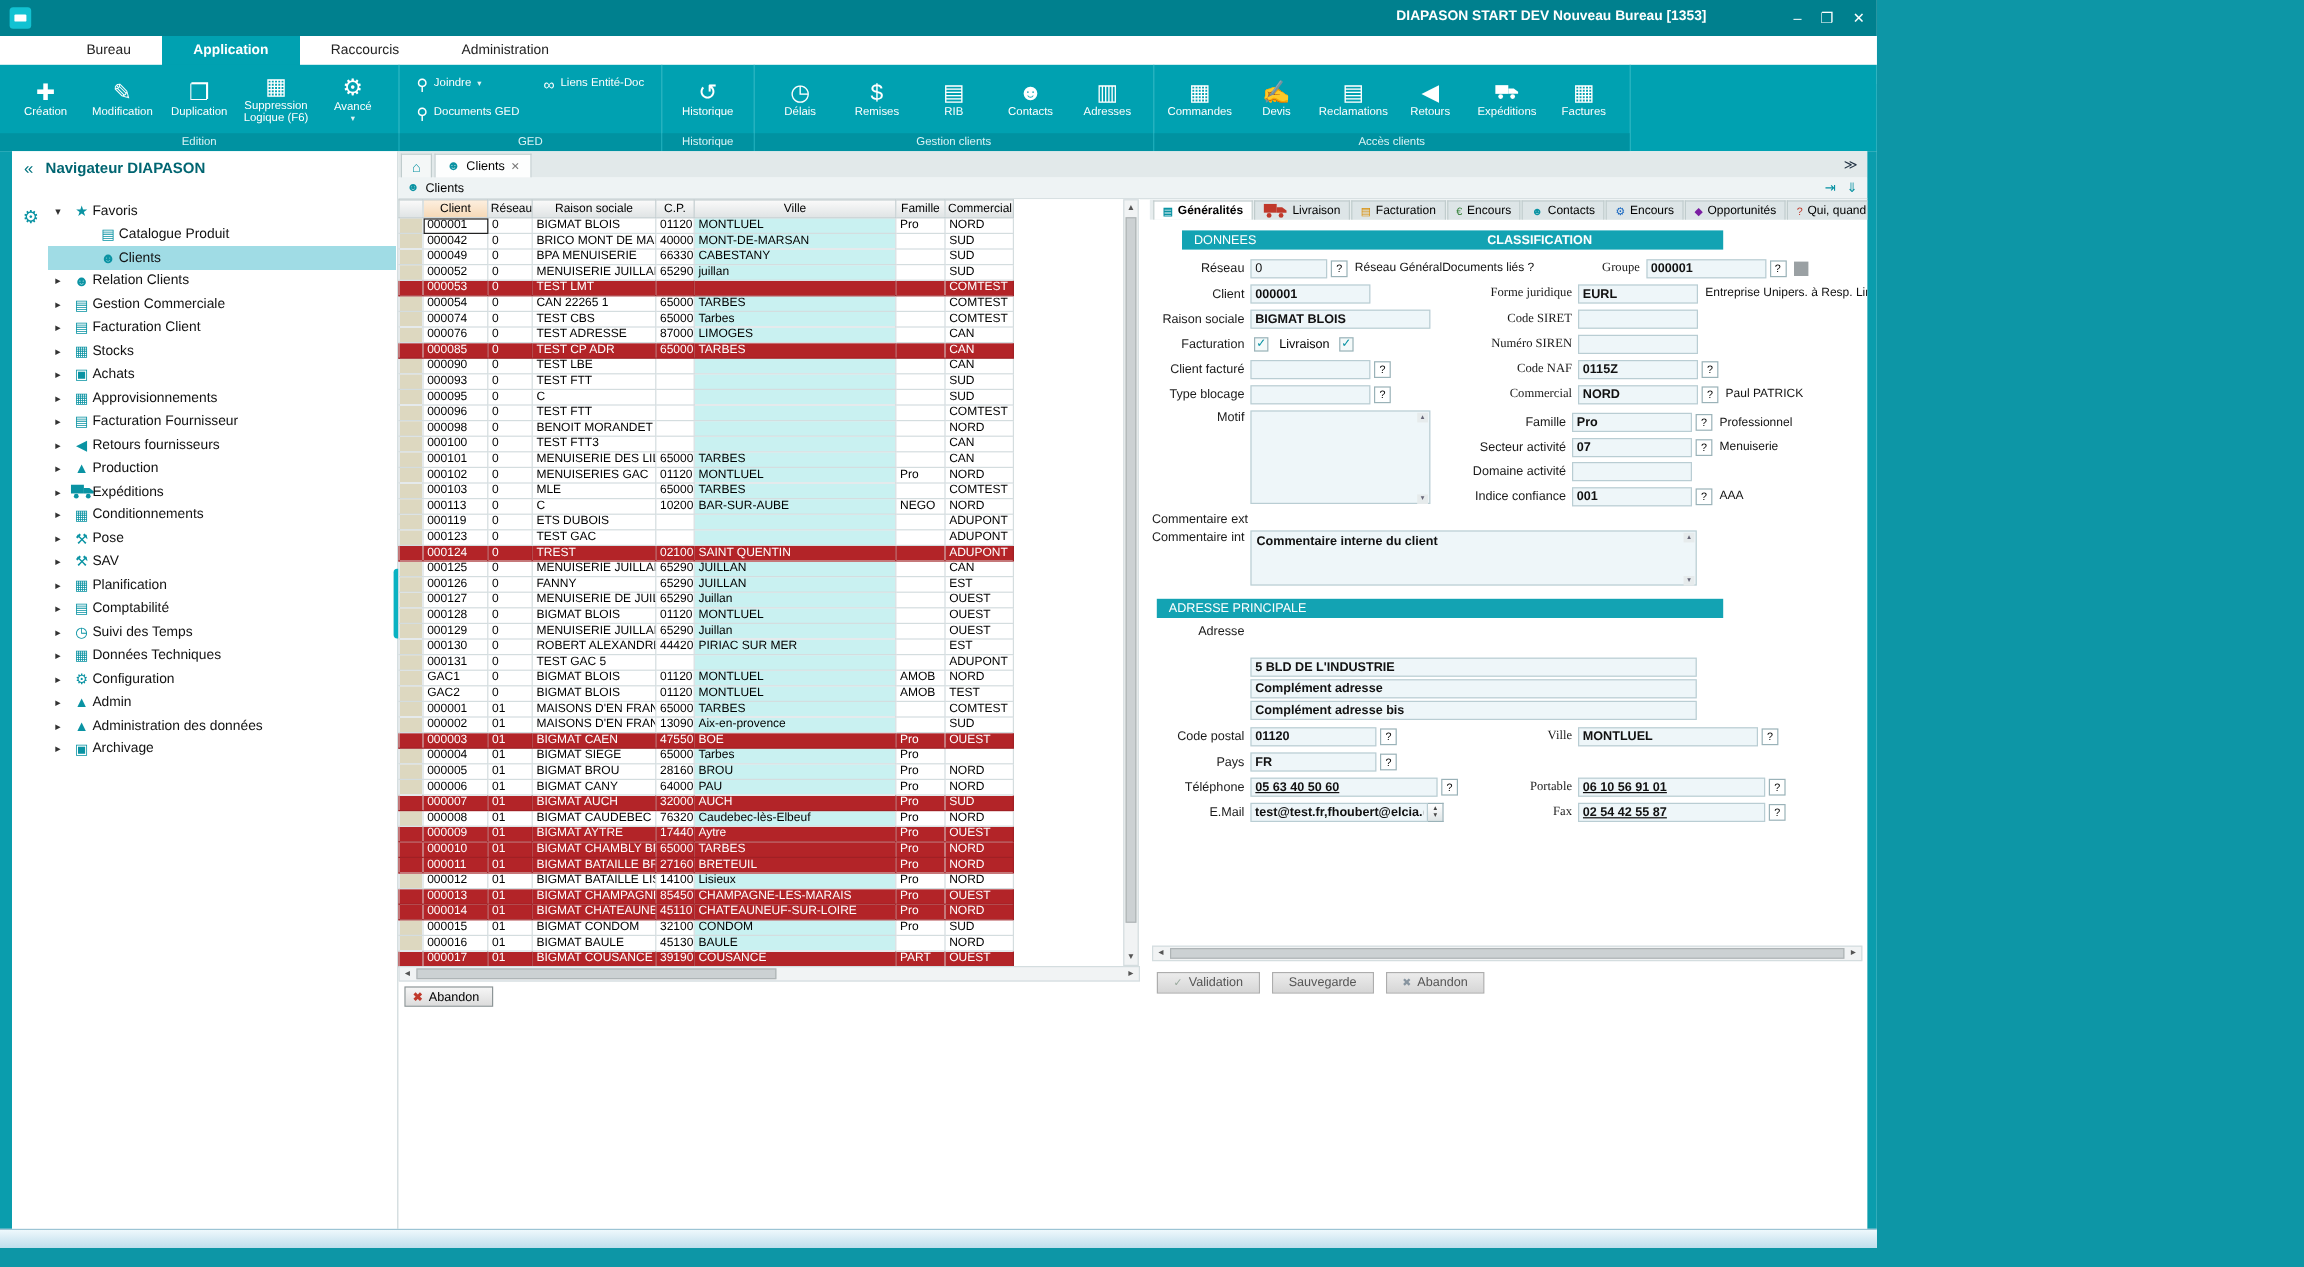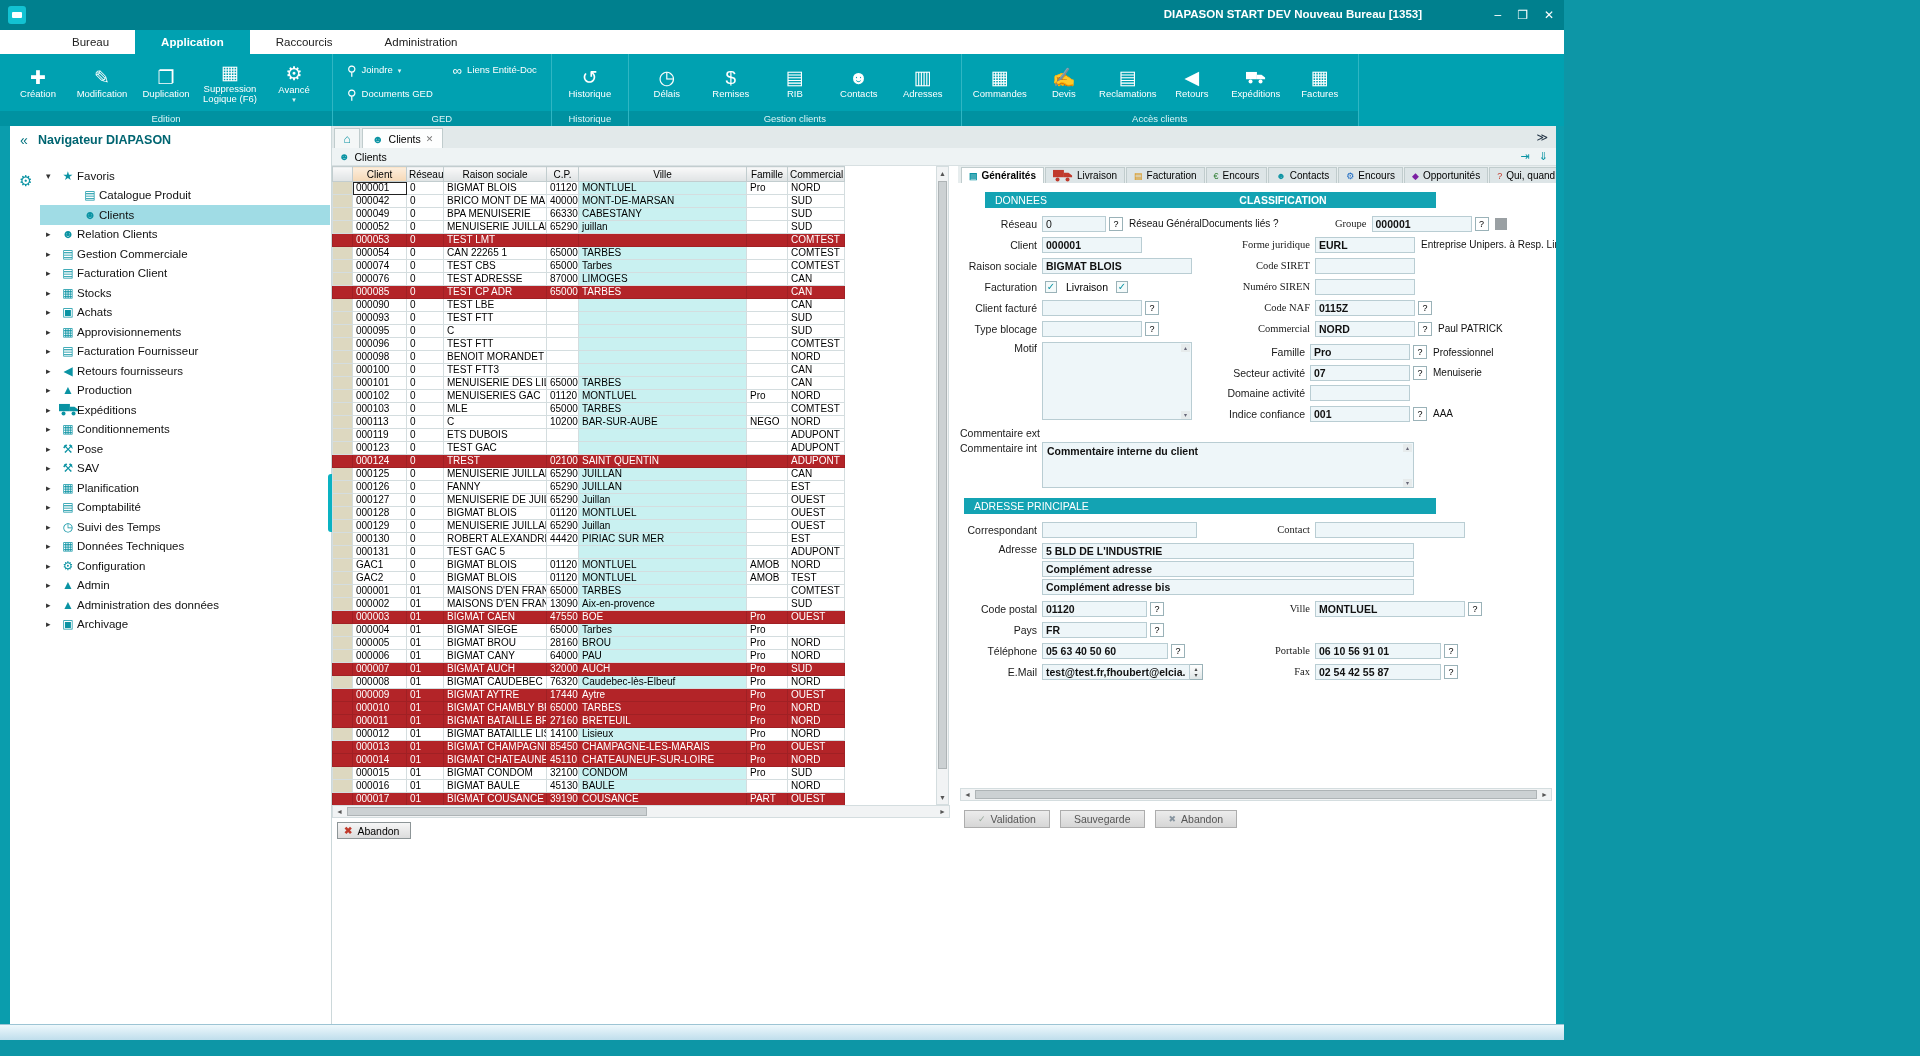--- a/index.html
+++ b/index.html
@@ -91,37 +91,37 @@
   .secbar.adr{margin-left:4px;width:472px;margin-top:8px;}
   .secbar .s1{width:145px;background:#13a3b3;color:#fff;font-weight:normal;font-size:10.5px;line-height:16px;padding-left:10px;}
   .secbar .s1.full{width:100%;}
   .secbar .s2{flex:1;background:#13a3b3;color:#fff;font-weight:bold;font-size:10.5px;line-height:16px;text-align:center;}
   .f-row{display:flex;align-items:center;height:21px;padding-right:2px;}
   .f-row.tall{height:auto;align-items:flex-start;margin:3px 0;}
   .f-label{width:82px;text-align:right;padding-right:5px;color:#1a1a1a;flex:none;white-space:nowrap;font-size:10.5px;}
   .f-label2{width:56px;text-align:right;padding-right:5px;white-space:nowrap;}
   .f-input{height:16px;background:#eef6f9;border:1px solid #b9cdd3;font-size:10.5px;padding:0 3px;font-family:"Liberation Sans",sans-serif;color:#111;}
   .f-input.bold, textarea.bold{font-weight:bold;}
-  .w64{width:64px;} .w100{width:100px;} .w105{width:105px;} .w130{width:126px;} .w148{width:148px;} .w150{width:150px;} .w155{width:155px;} .w372{width:372px;}
+  .w64{width:64px;} .w100{width:100px;} .w105{width:105px;} .w130{width:156px;text-decoration:underline;} .w148{width:148px;} .w150{width:150px;} .w155{width:155px;} .w372{width:372px;}
   .f-help{width:14px;height:14px;border:1px solid #9ab2b8;background:#fff;font-size:9px;text-align:center;line-height:12px;margin-left:3px;flex:none;cursor:pointer;}
   .f-desc{margin-left:6px;white-space:nowrap;font-size:10px;color:#111;}
   .ml-auto{margin-left:auto;}
   .rz{width:330px;display:flex;align-items:center;flex:none;}
   .rz .f-label{width:93px;font-family:Liberation Serif, serif;}
   .swatch{width:12px;height:12px;background:#9aa0a3;margin-left:6px;flex:none;cursor:pointer;}
   .cb{width:12px;height:12px;border:1px solid #9ab2b8;background:#f4fafa;color:#0a93a3;font-size:10px;line-height:10px;text-align:center;margin-left:3px;flex:none;cursor:pointer;}
   .ta-wrap{position:relative;display:inline-block;}
   textarea{background:#eef6f9;border:1px solid #b9cdd3;resize:none;font-family:"Liberation Sans",sans-serif;font-size:10.5px;padding:2px 12px 2px 4px;color:#111;}
   textarea.motif{width:150px;height:78px;}
   textarea.cmt{width:372px;height:46px;}
   .ta-ar{position:absolute;right:2px;width:9px;text-align:center;font-size:6px;color:#667;background:#e6ebec;line-height:8px;cursor:pointer;}
   .ta-ar.top{top:2px;} .ta-ar.bot{bottom:3px;}
   .rz-col{width:330px;display:flex;flex-direction:column;flex:none;}
   .rz-col .f-row{height:20.5px;}
-  .stack{display:flex;flex-direction:column;gap:2px;}
+  .stack{display:flex;flex-direction:column;gap:2px;margin-top:28px;}
   .combo{display:flex;align-items:center;}
   .spin{width:13px;height:16px;border:1px solid #9ab2b8;border-left:none;background:linear-gradient(#fff,#dfe5e6);display:flex;flex-direction:column;align-items:center;justify-content:center;font-size:6px;line-height:6px;color:#444;cursor:pointer;}
   .phscroll{position:absolute;left:2px;right:4px;top:622px;height:13px;background:#f1f3f4;border:1px solid #d4dddf;}
   .phscroll .sa{position:absolute;top:0;width:13px;height:11px;font-size:7px;text-align:center;line-height:11px;color:#555;cursor:pointer;}
   .phscroll .sa.lf{left:0;} .phscroll .sa.rt{right:0;}
   .phthumb{position:absolute;left:14px;top:1px;height:9px;right:14px;background:#ccd1d3;border:1px solid #aeb4b6;}
   .pbtns{position:absolute;left:6px;top:644px;display:flex;gap:10px;}
   .pbtn{height:18px;display:flex;align-items:center;gap:5px;background:linear-gradient(#ececec,#d6d6d6);border:1px solid #adadad;padding:0 13px;font-size:10.5px;color:#555;font-family:"Liberation Sans",sans-serif;cursor:pointer;}
   .pbtn .bic{font-size:9px;color:#97a89b;}
   .pbtn .bic.grey{color:#8895a0;}
@@ -1110,28 +1110,20 @@
           <textarea class="cmt bold" style="">Commentaire interne du client</textarea>
           <span class="ta-ar top">▴</span>
           <span class="ta-ar bot">▾</span>
         </span>
       </div>
 
       <div class="secbar adr">
         <span class="s1 full">ADRESSE PRINCIPALE</span>
       </div>
 
-      <div class="f-row">
-        <span class="f-label">Correspondant</span>
-        <input class="f-input w155" style="">
-        <span class="rz ml-auto">
-          <span class="f-label">Contact</span>
-          <input class="f-input w150" style="">
-        </span>
-      </div>
 
       <div class="f-row tall">
         <span class="f-label">Adresse</span>
         <span class="stack">
           <input class="f-input w372 bold" value="5 BLD DE L'INDUSTRIE" style="">
           <input class="f-input w372 bold" value="Complément adresse" style="">
           <input class="f-input w372 bold" value="Complément adresse bis" style="">
         </span>
       </div>
 

